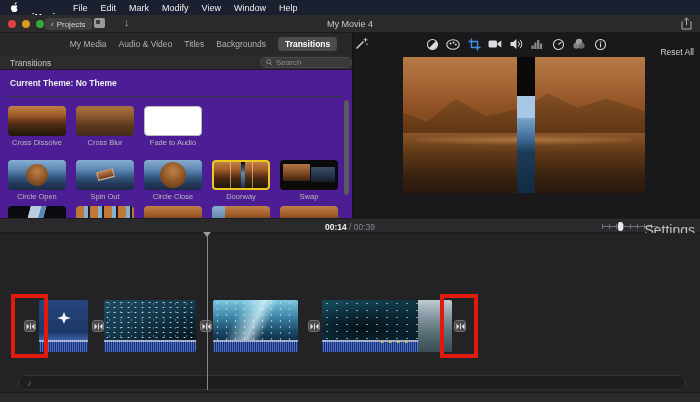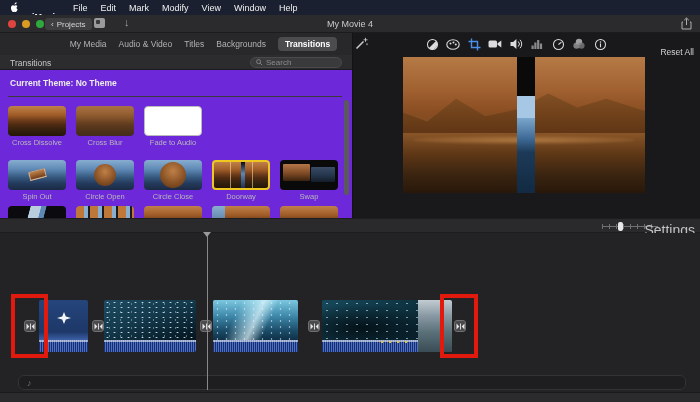--- a/index.html
+++ b/index.html
@@ -42,30 +42,30 @@
     background:#28282a; display:flex; align-items:center; justify-content:center;
     gap:12px; padding-left:55px; font-size:8.5px; color:#b2b2b4; }
   .tab { white-space:nowrap; }
   .tab.sel { background:#4c4c4e; border-radius:4px; padding:2px 7px;
     color:#fff; font-weight:bold; }
 
   
   .panel-head { position:absolute; left:0; top:55px; width:352px; height:15px;
     background:#2c2c2e; border-bottom:1px solid #1b1b1d; }
   .panel-title { position:absolute; left:10px; top:3px; font-size:8.5px; color:#c6c6c8; }
-  .search { position:absolute; left:250px; top:2px; width:92px; height:11px;
+  .search { position:absolute; left:260px; top:2px; width:92px; height:11px;
     background:#3a3a3c; border:1px solid #4a4a4c; border-radius:6px;
     display:flex; align-items:center; padding:0 5px; gap:3px; }
   .search input { flex:1; background:transparent; border:none; outline:none;
     font-size:8px; color:#cfcfcf; font-family:"Liberation Sans",sans-serif; width:60px; }
   .search input::placeholder { color:#8c8c8e; }
 
   
   .browser { position:absolute; left:0; top:70px; width:352px; height:148px;
-    background:#6d28d9; overflow:hidden; }
+    background:#4c1d95; overflow:hidden; }
   .theme-label { position:absolute; left:10px; top:8px; font-size:8.5px;
     font-weight:bold; color:#ececec; }
   .theme-divider { position:absolute; left:8px; top:26px; width:334px; height:1px;
     background:#3a3a3c; }
   .th-row { position:absolute; left:8px; display:flex; gap:10px; }
   .th-row.r1 { top:36px; } .th-row.r2 { top:90px; } .th-row.r3 { top:136px; }
   .cell { width:58px; }
   .th { width:58px; height:30px; border-radius:4px; overflow:hidden; position:relative; }
   .th-label { margin-top:2px; font-size:7.5px; color:#b8b8ba; text-align:center;
     white-space:nowrap; }
@@ -267,29 +267,29 @@
     </div>
     <div class="cell">
       <div class="th white"></div>
       <div class="th-label">Fade to Audio</div>
     </div>
   </div>
 
   <div class="th-row r2">
     <div class="cell">
       <div class="th sc-blue">
+          <span class="circ open"></span>
+        </div>
+      <div class="th-label">Circle Open</div>
+    </div>
+    <div class="cell">
+      <div class="th sc-blue">
           <span class="mini orange"></span>
         </div>
       <div class="th-label">Spin Out</div>
-    </div>
-    <div class="cell">
-      <div class="th sc-blue">
-          <span class="circ open"></span>
-        </div>
-      <div class="th-label">Circle Open</div>
     </div>
     <div class="cell">
       <div class="th sc-blue">
           <span class="circ close"></span>
         </div>
       <div class="th-label">Circle Close</div>
     </div>
     <div class="cell">
       <div class="th sc-orange sel-th">
         <span class="door-seam" style="left:16px"></span>
@@ -404,20 +404,24 @@
 
   <div class="preview">
     <div class="mtns"></div>
     <div class="water"></div>
     <div class="rocks"></div>
     <div class="door-strip"></div>
   </div>
 </div>
 
 <div class="tl-toolbar">
+  <div class="tl-time">
+    <span class="cur">00:14</span>
+    <span>/ 00:39</span>
+  </div>
   <div class="zoom-slider">
     <div class="zs-ticks"></div>
     <div class="zs-line"></div>
     <div class="zs-handle"></div>
   </div>
   <span class="settings">Settings</span>
 </div>
 
 <div class="timeline">
   <div class="ph-tri"></div>

